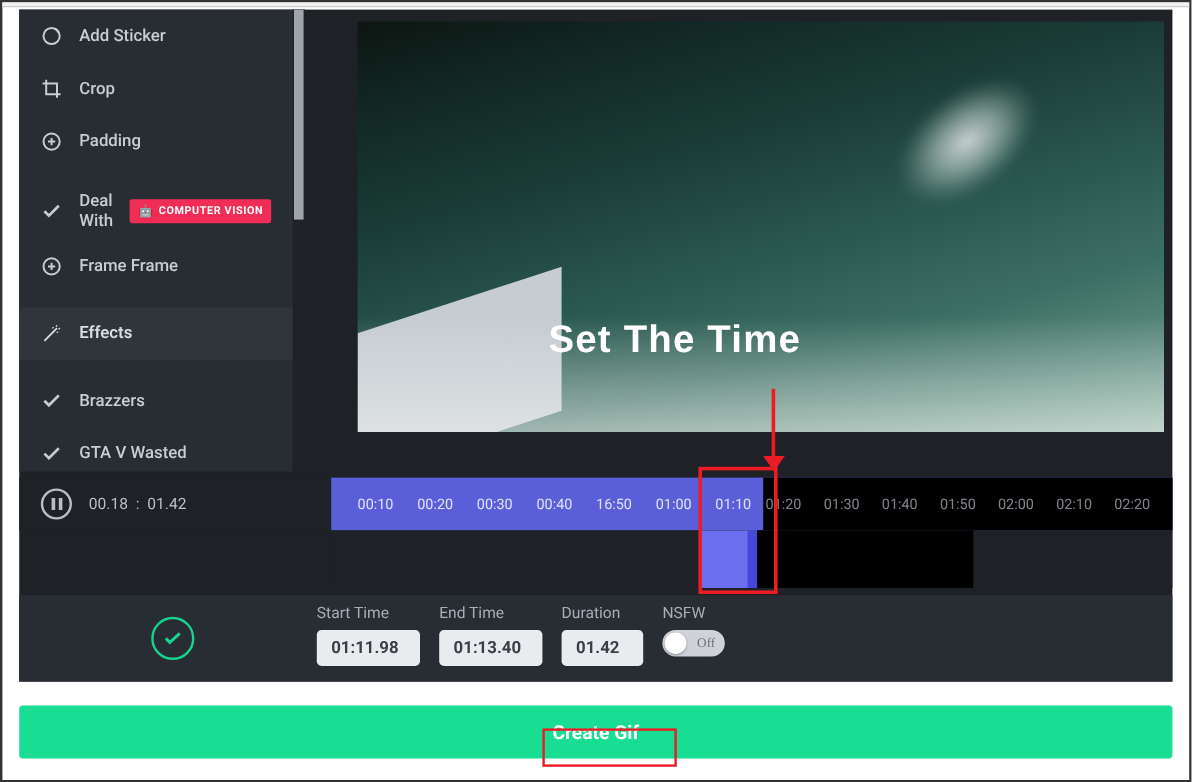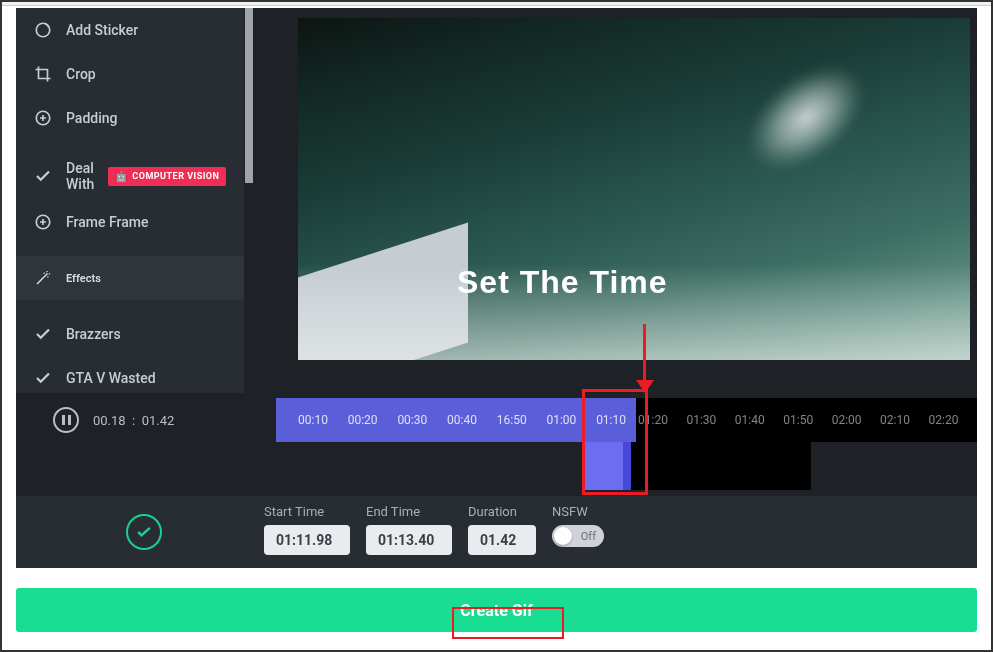--- a/index.html
+++ b/index.html
@@ -7,33 +7,33 @@
   .frame { border: 2px solid #333; width: 993px; height: 652px; position: relative; background: #fff; }
   .topbar { height: 4px; background: #f1f1f1; border-bottom: 1px solid #ccc; }
   .app { position: absolute; left: 14px; top: 6px; right: 14px; height: 560px; background: #1e2126; }
   
   .sidebar { position: absolute; left: 0; top: 0; width: 238px; height: 385px; background: #282c33; }
   .sidebar-scroll { position: absolute; left: 0; top: 0; width: 230px; height: 385px; overflow: hidden; }
   .sb-item { display: flex; align-items: center; gap: 14px; padding: 13px 18px; color: #c8cdd4; font-size: 14px; font-weight: 500; cursor: pointer; }
   .sb-item .ico { width: 18px; height: 18px; display: flex; align-items: center; justify-content: center; color: #c8cdd4; }
   .sb-item .ico svg { width: 18px; height: 18px; }
   .sb-sep { height: 12px; }
-  .sb-section { display:flex; align-items:center; gap:14px; padding:13px 18px; background:#30343b; color:#d8dde4; font-size:11px; font-weight:600; }
+  .sb-section { display:flex; align-items:center; gap:14px; padding:13px 18px; background:#30343b; color:#d8dde4; font-size:14px; font-weight:600; }
   .sb-section .ico { width:18px; height:18px; display:flex; align-items:center; justify-content:center; }
   .badge { background:#ef2d56; color:#fff; font-size:9px; font-weight:700; letter-spacing:.5px; padding:4px 7px; border-radius:2px; display:flex; align-items:center; gap:4px; }
   .badge .robot { font-size:10px; }
   .scrollbar-track { position:absolute; right:0; top:0; width:10px; height:385px; background:#1e2126; }
   .scrollbar-thumb { position:absolute; right:1px; top:0; width:8px; height:175px; background:#9fa3aa; border-radius:0; }
   
   .preview { position:absolute; left:282px; top:10px; width:672px; height:342px; background:linear-gradient(165deg,#0d1512 0%,#122824 15%,#1b3d37 35%,#2a5850 55%,#3d6e63 72%,#5a8a7d 85%,#84ada0 100%); overflow:hidden; }
   .preview::after { content:""; position:absolute; right:70px; top:40px; width:180px; height:130px; background:radial-gradient(ellipse 90px 55px at 50% 45%, rgba(255,255,255,.75) 0%, rgba(230,240,236,.45) 35%, rgba(200,220,214,.15) 60%, transparent 75%); transform:rotate(-38deg); filter:blur(3px);}
   .preview .roof { position:absolute; left:0; bottom:-10px; width:170px; height:120px; background:#c5ccd2; transform:skewY(-18deg); }
   .preview .haze { position:absolute; inset:0; background:linear-gradient(0deg, rgba(241,243,240,.55) 0%, rgba(241,243,240,0) 28%); }
   
-  .playerrow { position:absolute; left:0; top:390px; right:0; height:44px; background:#1e2126; display:flex; align-items:center;padding-left:19px; }
+  .playerrow { position:absolute; left:0; top:390px; right:0; height:44px; background:#1e2126; display:flex; align-items:center; }
   .pbtn { width:26px; height:26px; border:2px solid #b9bec6; border-radius:50%; display:flex; align-items:center; justify-content:center; margin-left:18px; cursor:pointer; }
   .pbtn .pp { display:flex; gap:3px; }
   .pbtn .pp span { width:3px; height:10px; background:#b9bec6; display:block; }
   .tc { color:#b9bec6; font-size:13px; margin-left:14px; }
   .ruler { position:absolute; left:260px; top:0; right:0; height:44px; background:#5a5ed8; }
   .ticks { position:absolute; left:0; right:0; top:0; height:44px; display:flex; align-items:center; gap:0; padding-left:22px; }
   .tick { width:49.7px; color:#dfe0f7; font-size:12px; text-align:left; }
   .tick.dark { color:#7f838c; }
   .ruler-cover { position:absolute; left:620px; top:390px; right:0; height:44px; background:#000000; }
   .ticks-dark { position:absolute; left:2px; right:0; top:0; height:44px; display:flex; align-items:center; }
@@ -44,21 +44,21 @@
   .clipB { position:absolute; left:355px; top:0; width:180px; height:48px; background:#000; }
   
   .controls { position:absolute; left:0; right:0; bottom:0; height:72px; background:#282c33; display:flex; align-items:center; gap:18px; padding-left:100px;margin-top:27px; }
   .okcirc { position:absolute; left:110px; top:50%; transform:translateY(-50%); width:36px; height:36px; border:2px solid #17d38d; border-radius:50%; display:flex; align-items:center; justify-content:center; color:#17d38d; }
   .controls-inner { position:absolute; left:248px; top:8px; display:flex; gap:16px; align-items:flex-start; }
   .fld label { color:#a9aeb6; font-size:13px; display:block; margin-bottom:6px; }
   .fld input { background:#e9ecef; border:none; border-radius:4px; height:30px; padding:0 12px; font-size:14px; color:#3a3f47; width:84px; font-family:inherit;font-weight:bold; }
   .fld.time input { width:86px; }
   .fld.dur input { width:68px; }
   .nsfw { display:flex; flex-direction:column; }
-  .toggle { width:52px; height:22px; background:#cfd3d9; border-radius:11px; position:relative; display:flex; align-items:center; }
+  .toggle { width:52px; height:22px; background:#cfd3d9; border-radius:11px; position:relative; display:flex; align-items:center;font-family:Liberation Serif, serif; }
   .toggle .knob { width:18px; height:18px; background:#fff; border-radius:50%; position:absolute; left:2px; box-shadow:0 1px 2px rgba(0,0,0,.3); }
   .toggle .tlbl { position:absolute; right:8px; font-size:11px; color:#6b6f76; }
   
   .create { position:absolute; left:14px; right:14px; top:586px; height:44px; background:#18dd92; border-radius:3px; display:flex; align-items:center; justify-content:center; color:#fff; font-size:16px; font-weight:700; cursor:pointer; }
   
   .anno-title { position:absolute; left:455px; top:262px; color:#fff; font-size:32px; font-weight:700; font-family:Arial,sans-serif; letter-spacing:1px; pointer-events:none; }
   .anno-arrow-line { position:absolute; left:641px; top:322px; width:3px; height:60px; background:#ec1c24; pointer-events:none; }
   .anno-arrow-head { position:absolute; left:634px; top:378px; width:0; height:0; border-left:9px solid transparent; border-right:9px solid transparent; border-top:13px solid #ec1c24; pointer-events:none; }
   .anno-box1 { position:absolute; left:580px; top:387px; width:66px; height:106px; border:3px solid #ec1c24; pointer-events:none; }
   .anno-box2 { position:absolute; left:450px; top:605px; width:112px; height:32px; border:2px solid #ec1c24; pointer-events:none; }

